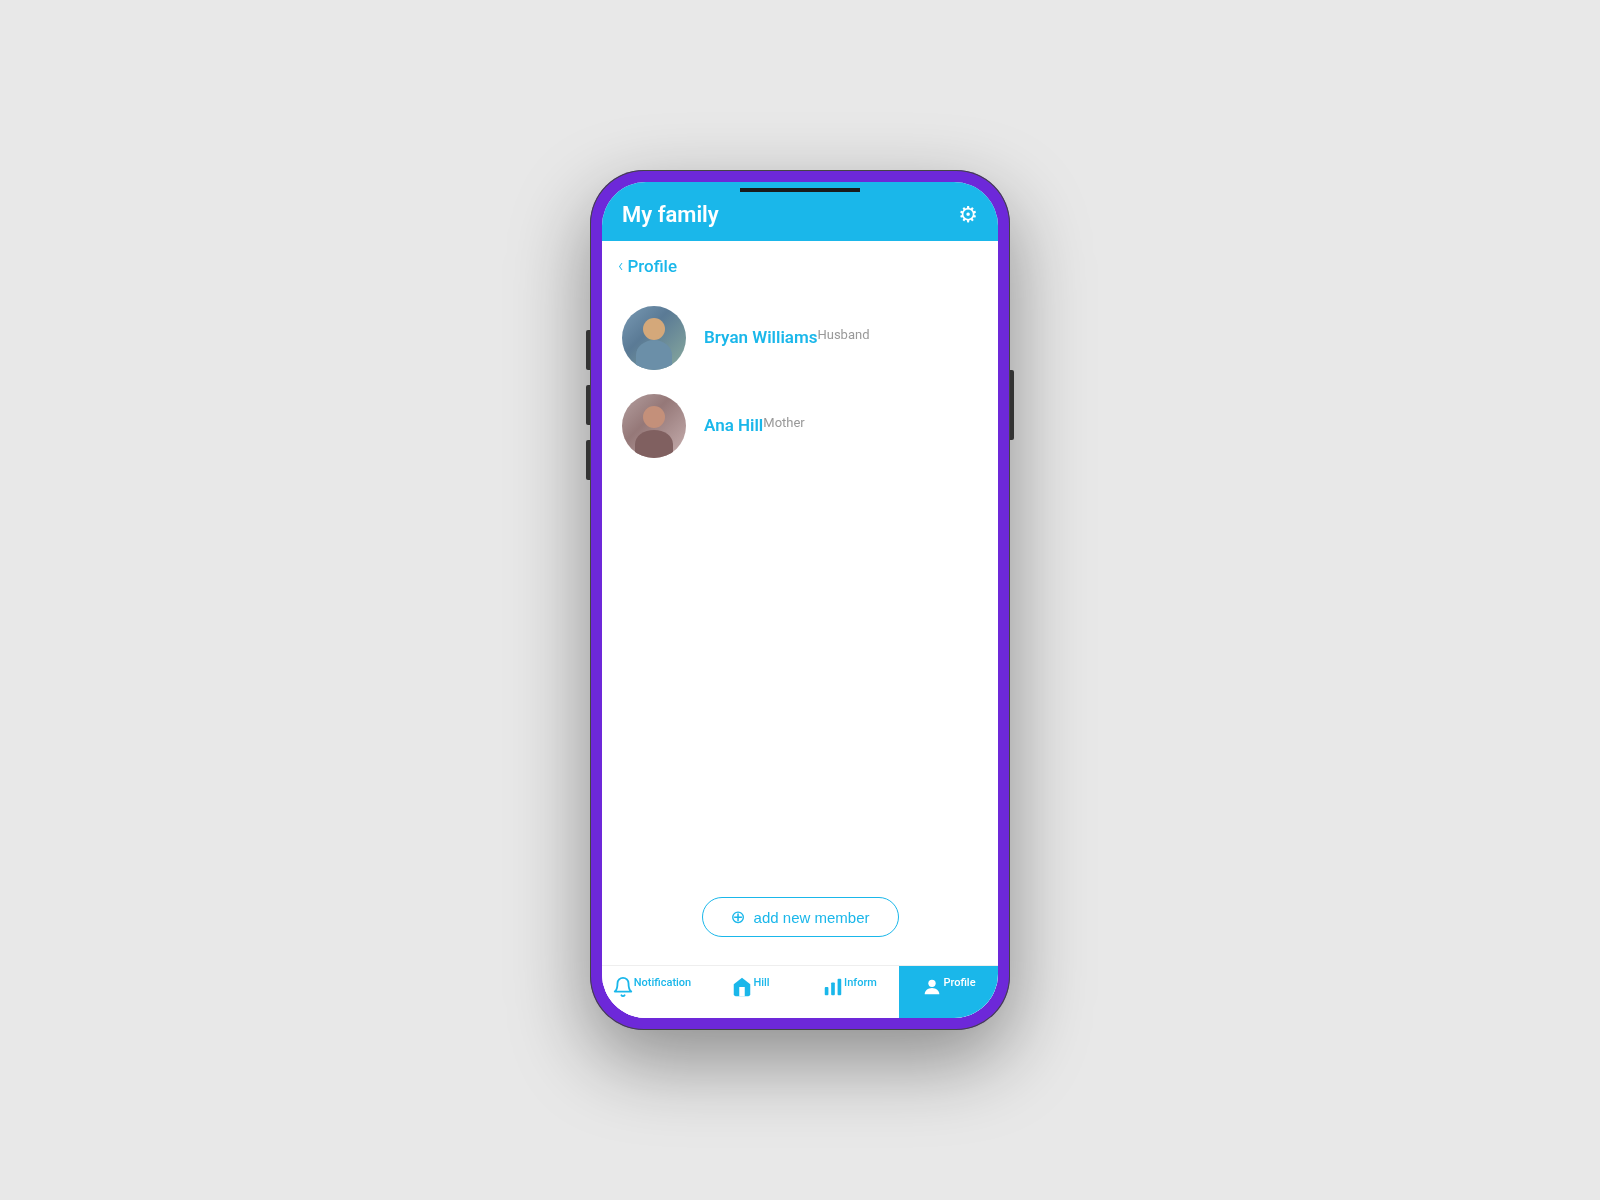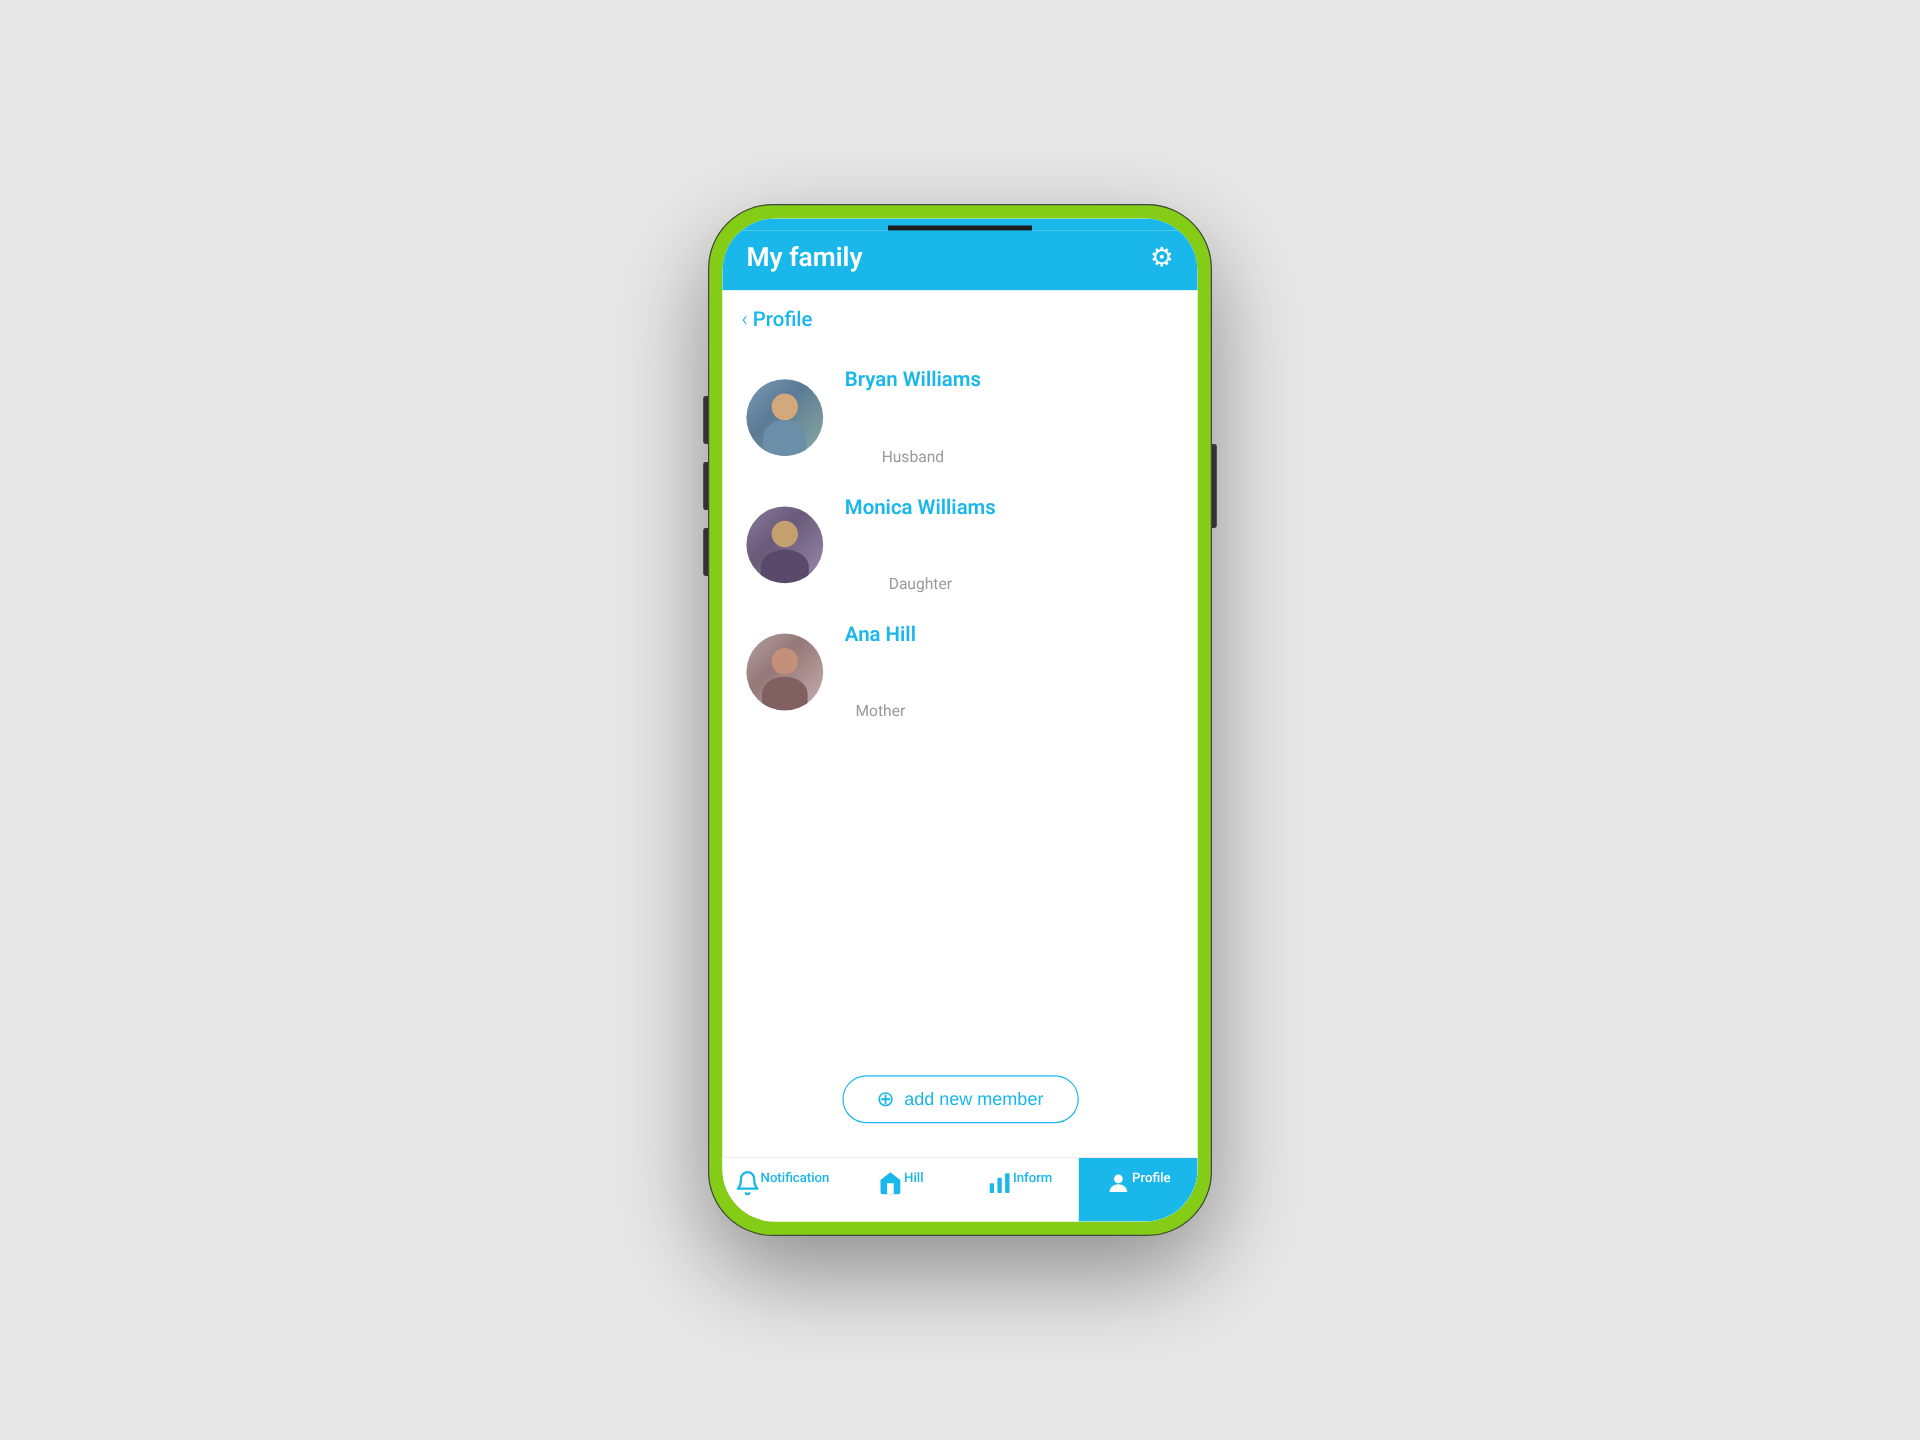--- a/index.html
+++ b/index.html
@@ -9,21 +9,21 @@
       display: flex;
       justify-content: center;
       align-items: center;
       min-height: 100vh;
       font-family: -apple-system, BlinkMacSystemFont, 'Segoe UI', Roboto, sans-serif;
     }
 
     .phone-outer {
       width: 420px;
       height: 860px;
-      background: #84cc16;
+      background: #6d28d9;
       border-radius: 54px;
       padding: 12px;
       box-shadow: 0 30px 80px rgba(0,0,0,0.4), inset 0 0 0 1px #444;
       position: relative;
     }
 
     .phone-inner {
       width: 100%;
       height: 100%;
       background: white;
@@ -238,22 +238,21 @@
       left: 50%;
       transform: translateX(-50%);
       width: 22px;
       height: 22px;
       background: #c4907a;
       border-radius: 50%;
     }
 
     .member-info {
       display: flex;
-      flex-direction: column;
-      gap: 44px;
+      flex-direction: row;
     }
 
     .member-name {
       color: #1ab7ea;
       font-size: 17px;
       font-weight: 600;
       margin-bottom: 3px;
     }
 
     .member-role {
@@ -377,27 +376,20 @@
       <div class="member-list">
 
         <div class="member-item">
           <div class="avatar avatar-bryan"></div>
           <div class="member-info">
             <span class="member-name">Bryan Williams</span>
             <span class="member-role">Husband</span>
           </div>
         </div>
 
-        <div class="member-item">
-          <div class="avatar avatar-monica"></div>
-          <div class="member-info">
-            <span class="member-name">Monica Williams</span>
-            <span class="member-role">Daughter</span>
-          </div>
-        </div>
 
 
         <div class="member-item">
           <div class="avatar avatar-ana"></div>
           <div class="member-info">
             <span class="member-name">Ana Hill</span>
             <span class="member-role">Mother</span>
           </div>
         </div>
 

